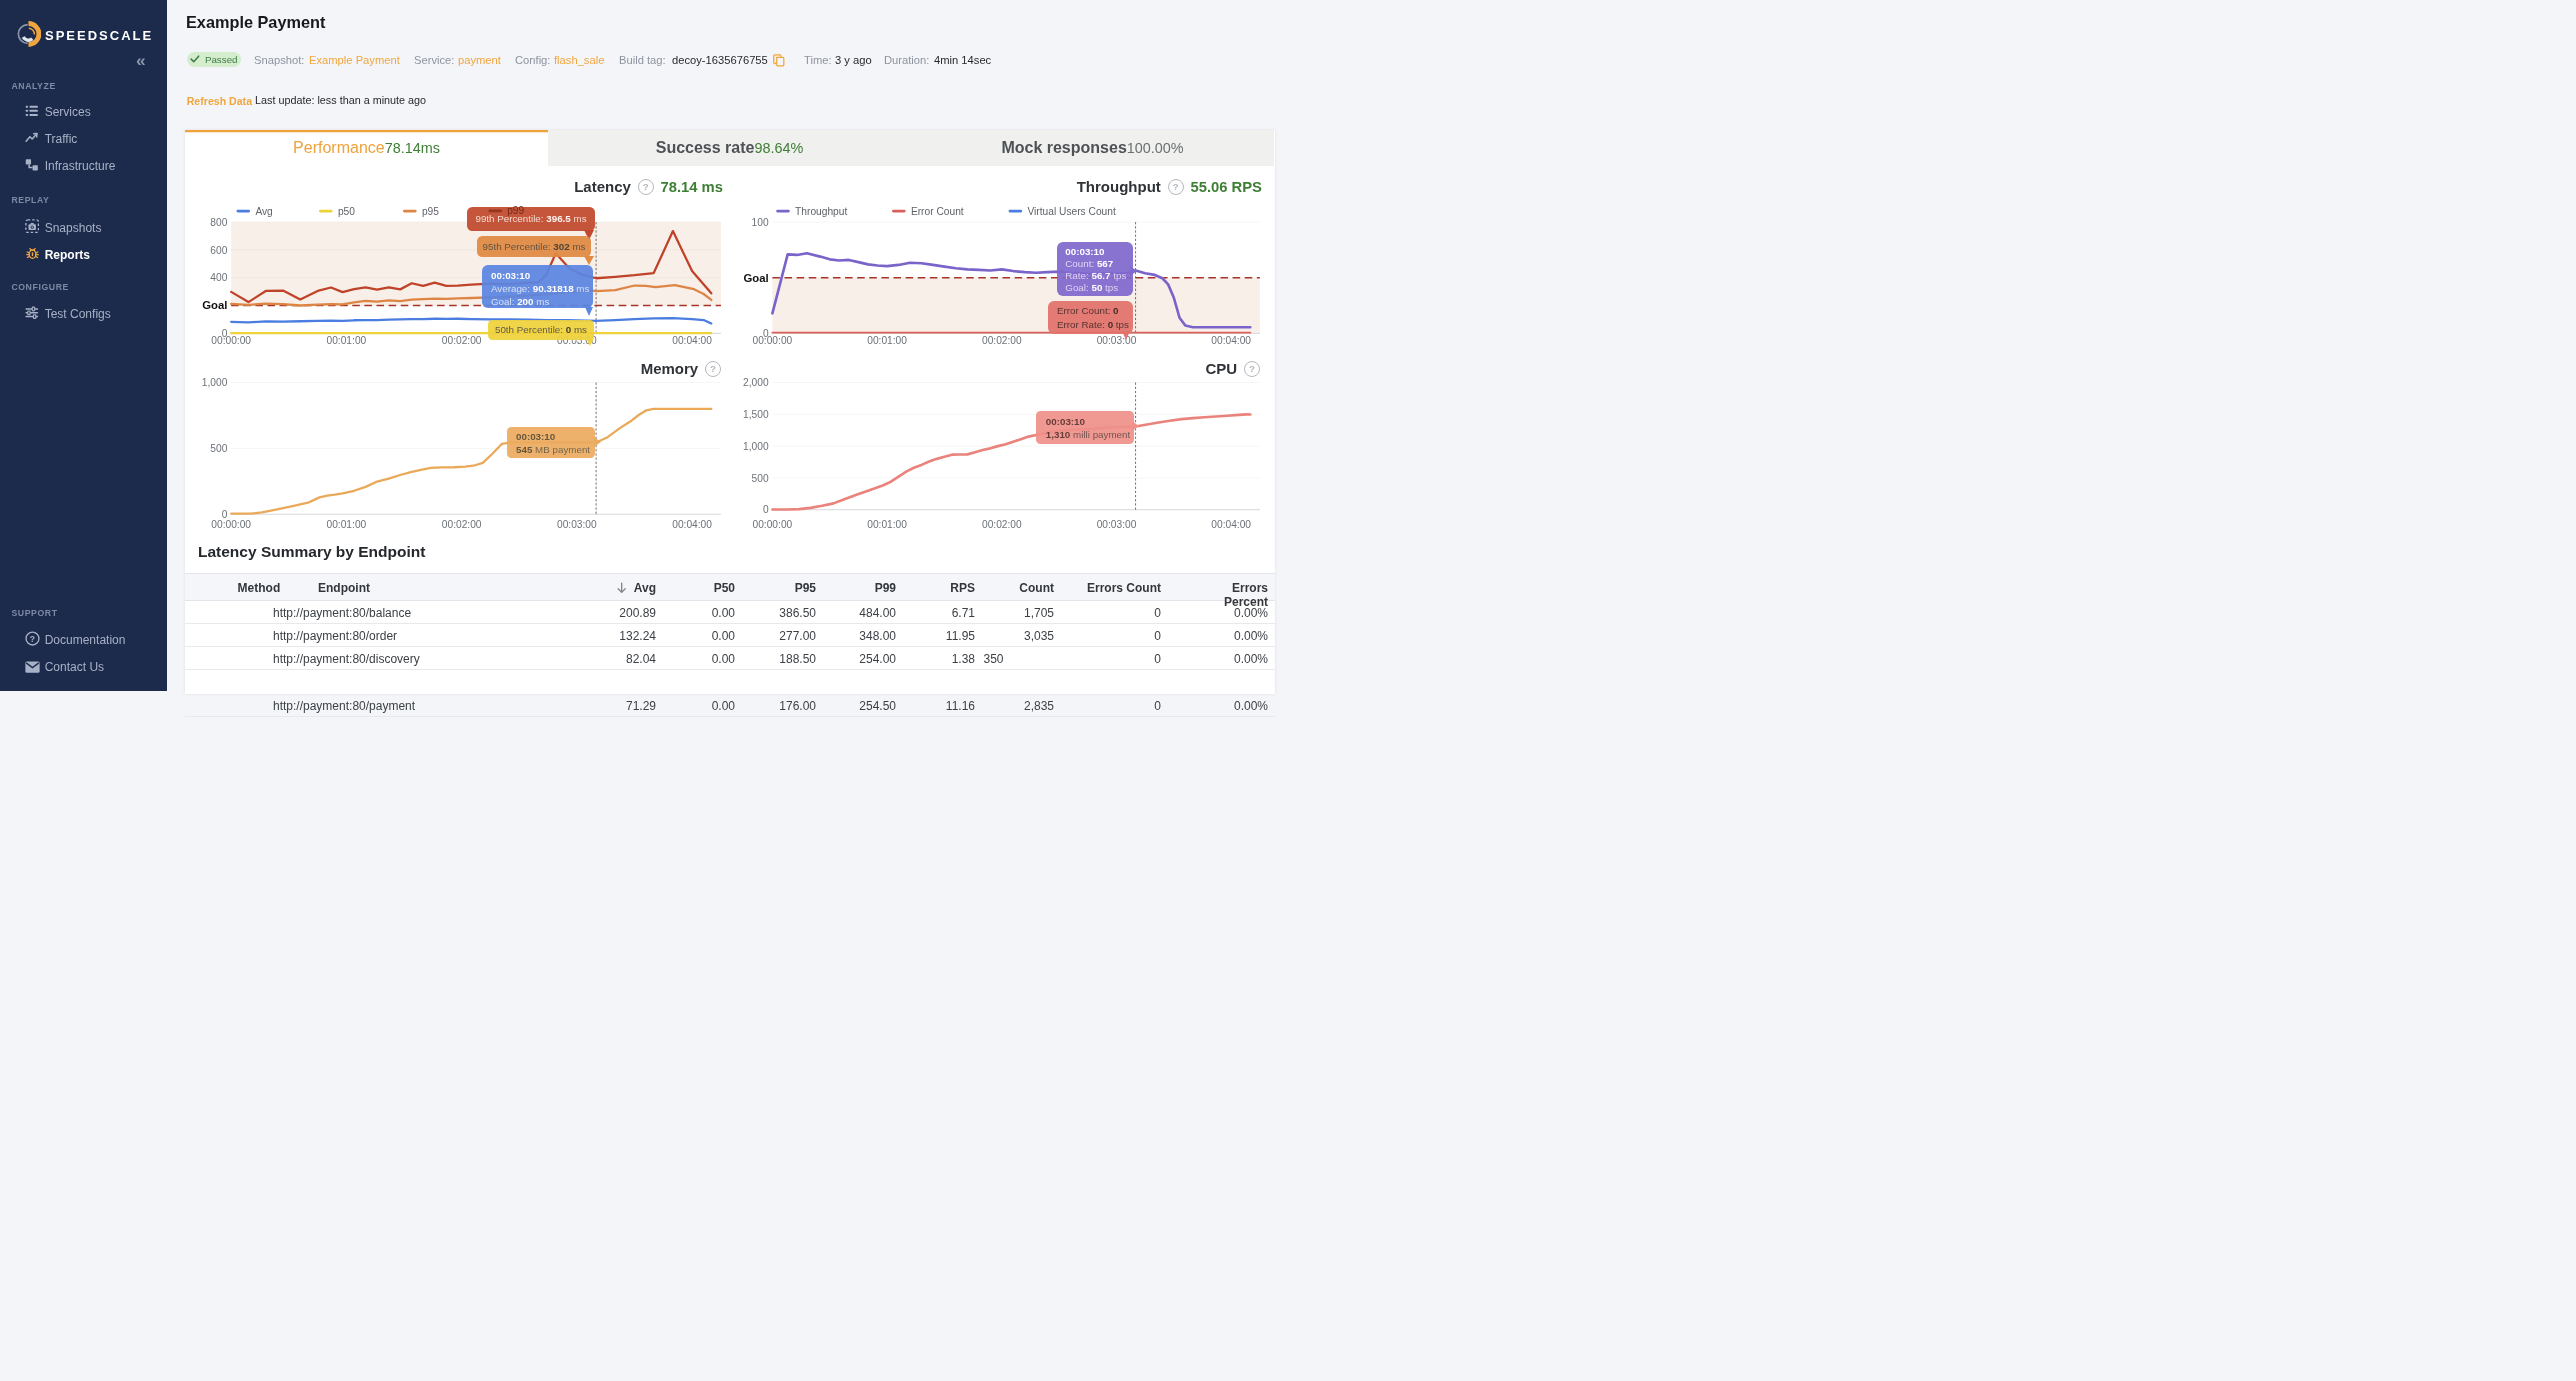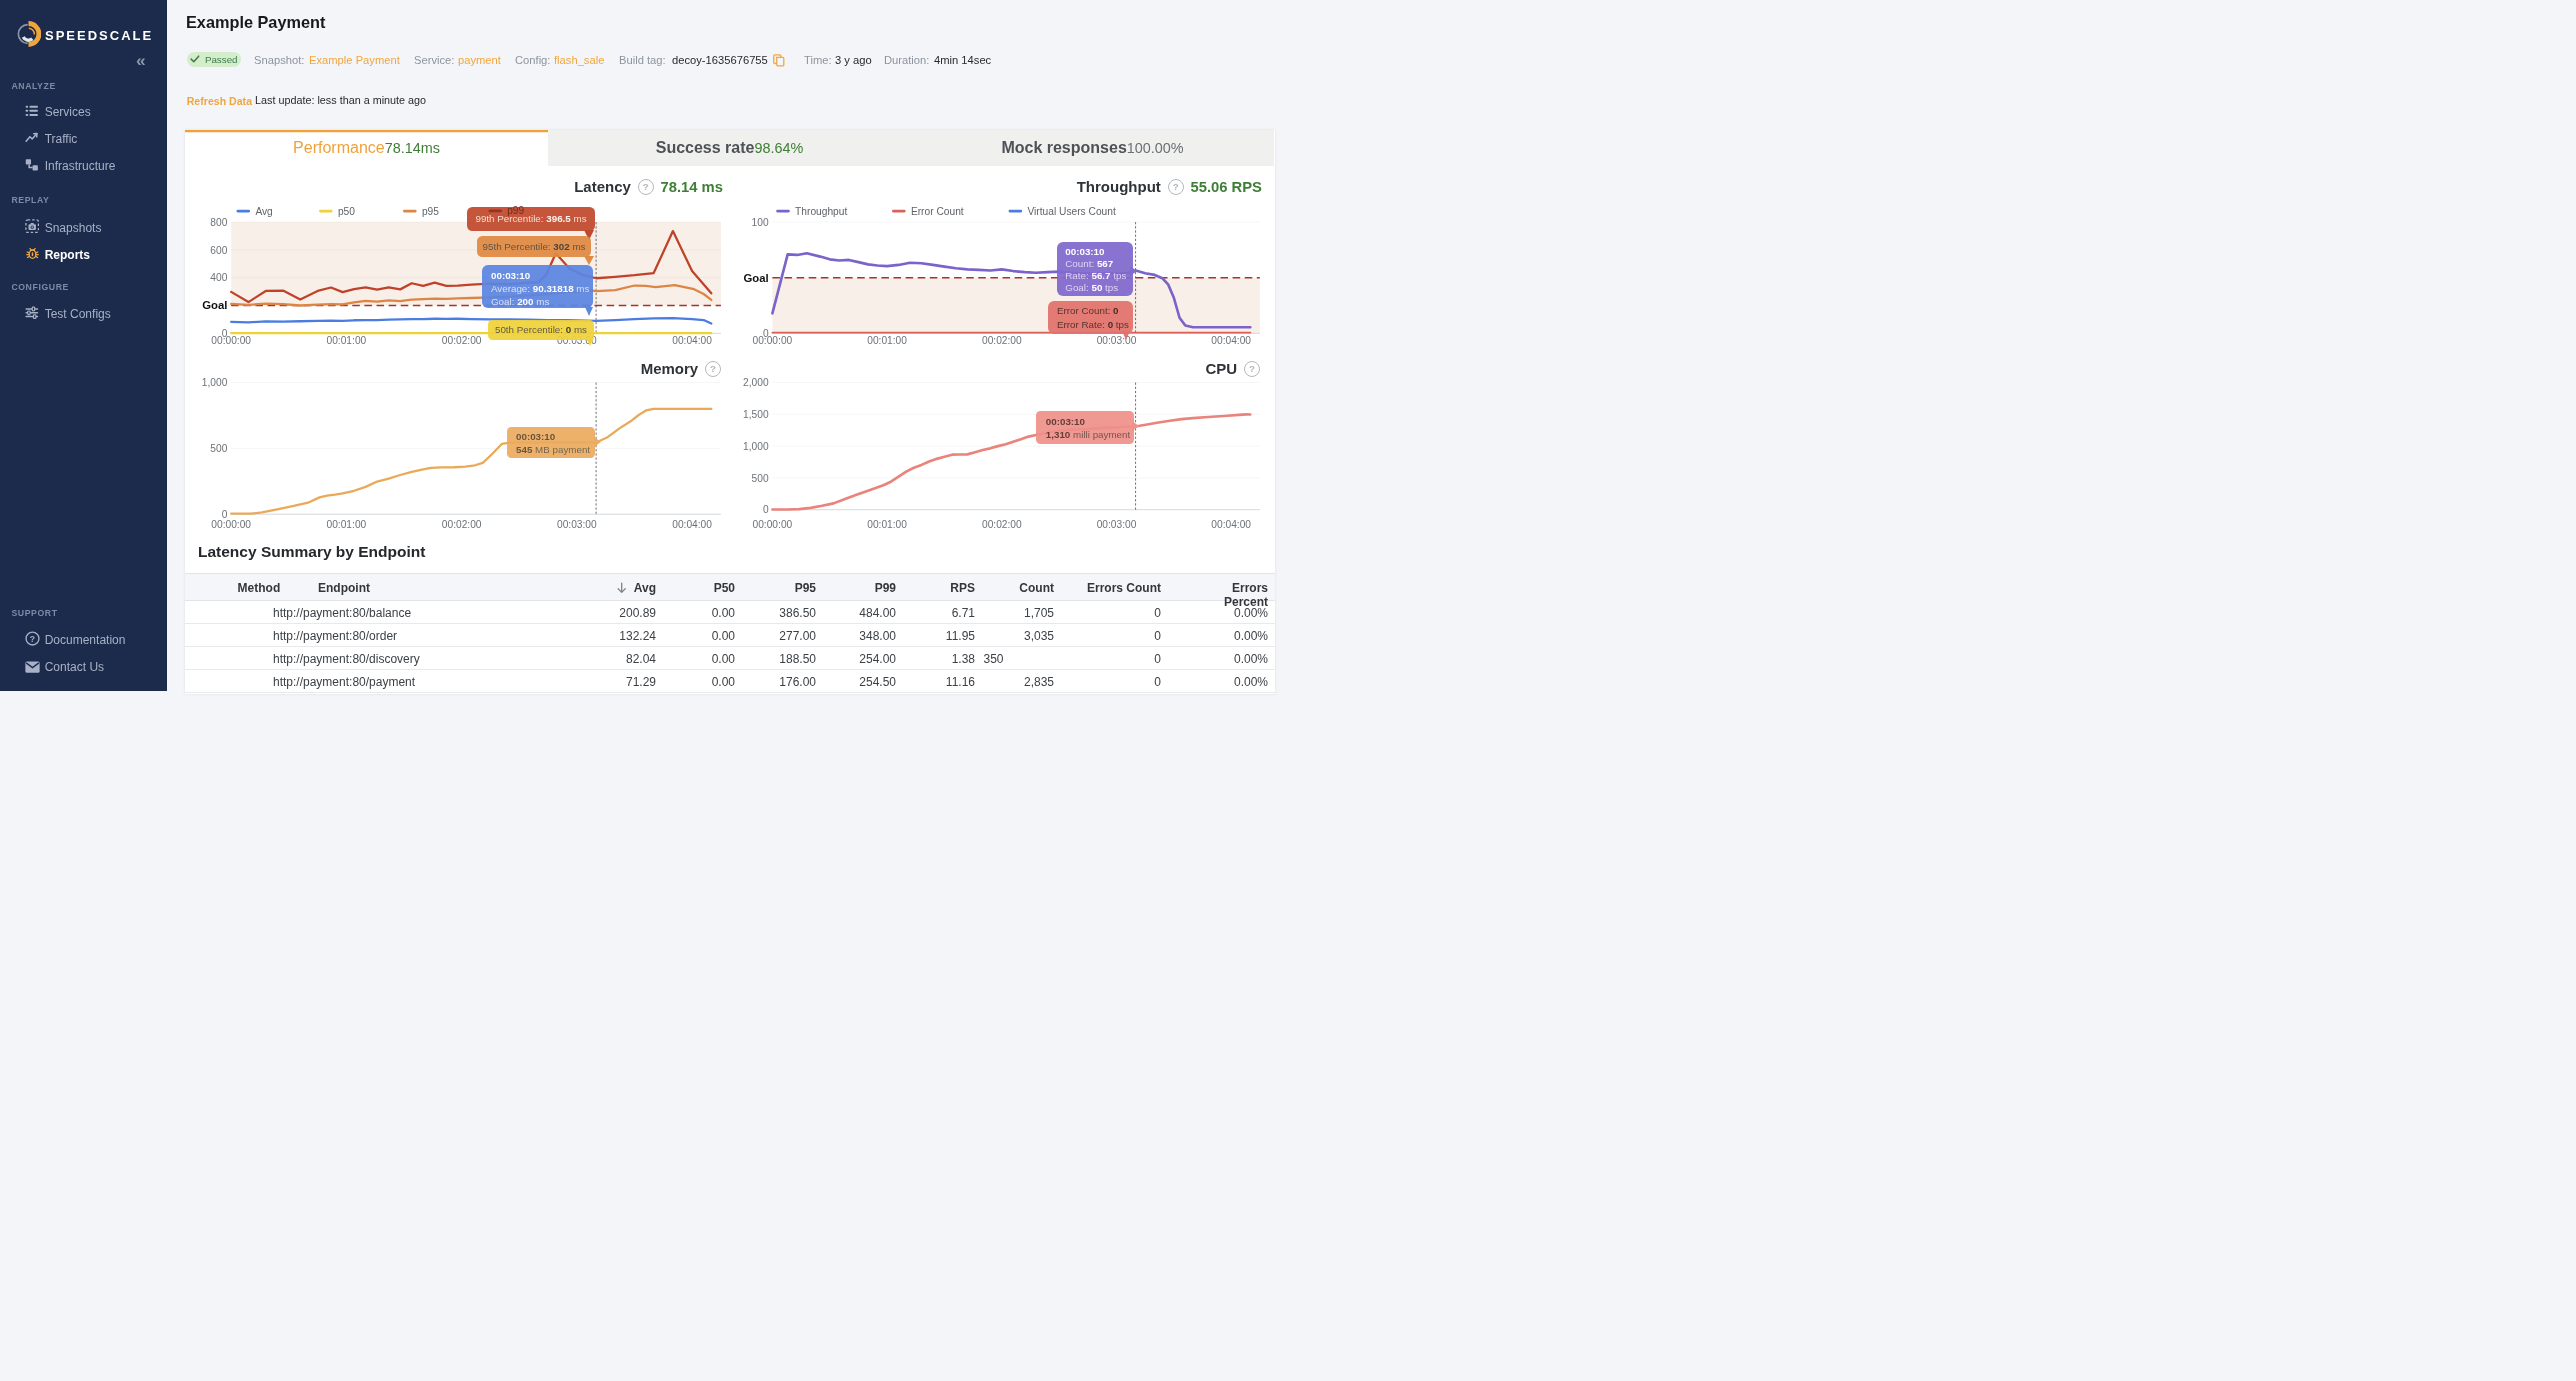--- a/index.html
+++ b/index.html
@@ -345,21 +345,21 @@
 <span class="tdc" style="left:88px;">http://payment:80/discovery</span>
 <span class="tdc" style="left:350px;width:121px;text-align:right;">82.04</span>
 <span class="tdc" style="left:429px;width:121px;text-align:right;">0.00</span>
 <span class="tdc" style="left:510px;width:121px;text-align:right;">188.50</span>
 <span class="tdc" style="left:590px;width:121px;text-align:right;">254.00</span>
 <span class="tdc" style="left:669px;width:121px;text-align:right;">1.38</span>
 <span class="tdc" style="left:748px;width:121px;text-align:center;">350</span>
 <span class="tdc" style="left:855px;width:121px;text-align:right;">0</span>
 <span class="tdc" style="left:962px;width:121px;text-align:right;">0.00%</span>
 </div>
-<div class="trow" style="top:540px;padding-left:40px;">
+<div class="trow" style="top:564px;padding-left:40px;">
 <span class="tdc" style="left:88px;">http://payment:80/payment</span>
 <span class="tdc" style="left:350px;width:121px;text-align:right;">71.29</span>
 <span class="tdc" style="left:429px;width:121px;text-align:right;">0.00</span>
 <span class="tdc" style="left:510px;width:121px;text-align:right;">176.00</span>
 <span class="tdc" style="left:590px;width:121px;text-align:right;">254.50</span>
 <span class="tdc" style="left:669px;width:121px;text-align:right;">11.16</span>
 <span class="tdc" style="left:748px;width:121px;text-align:right;">2,835</span>
 <span class="tdc" style="left:855px;width:121px;text-align:right;">0</span>
 <span class="tdc" style="left:962px;width:121px;text-align:right;">0.00%</span>
 </div>

